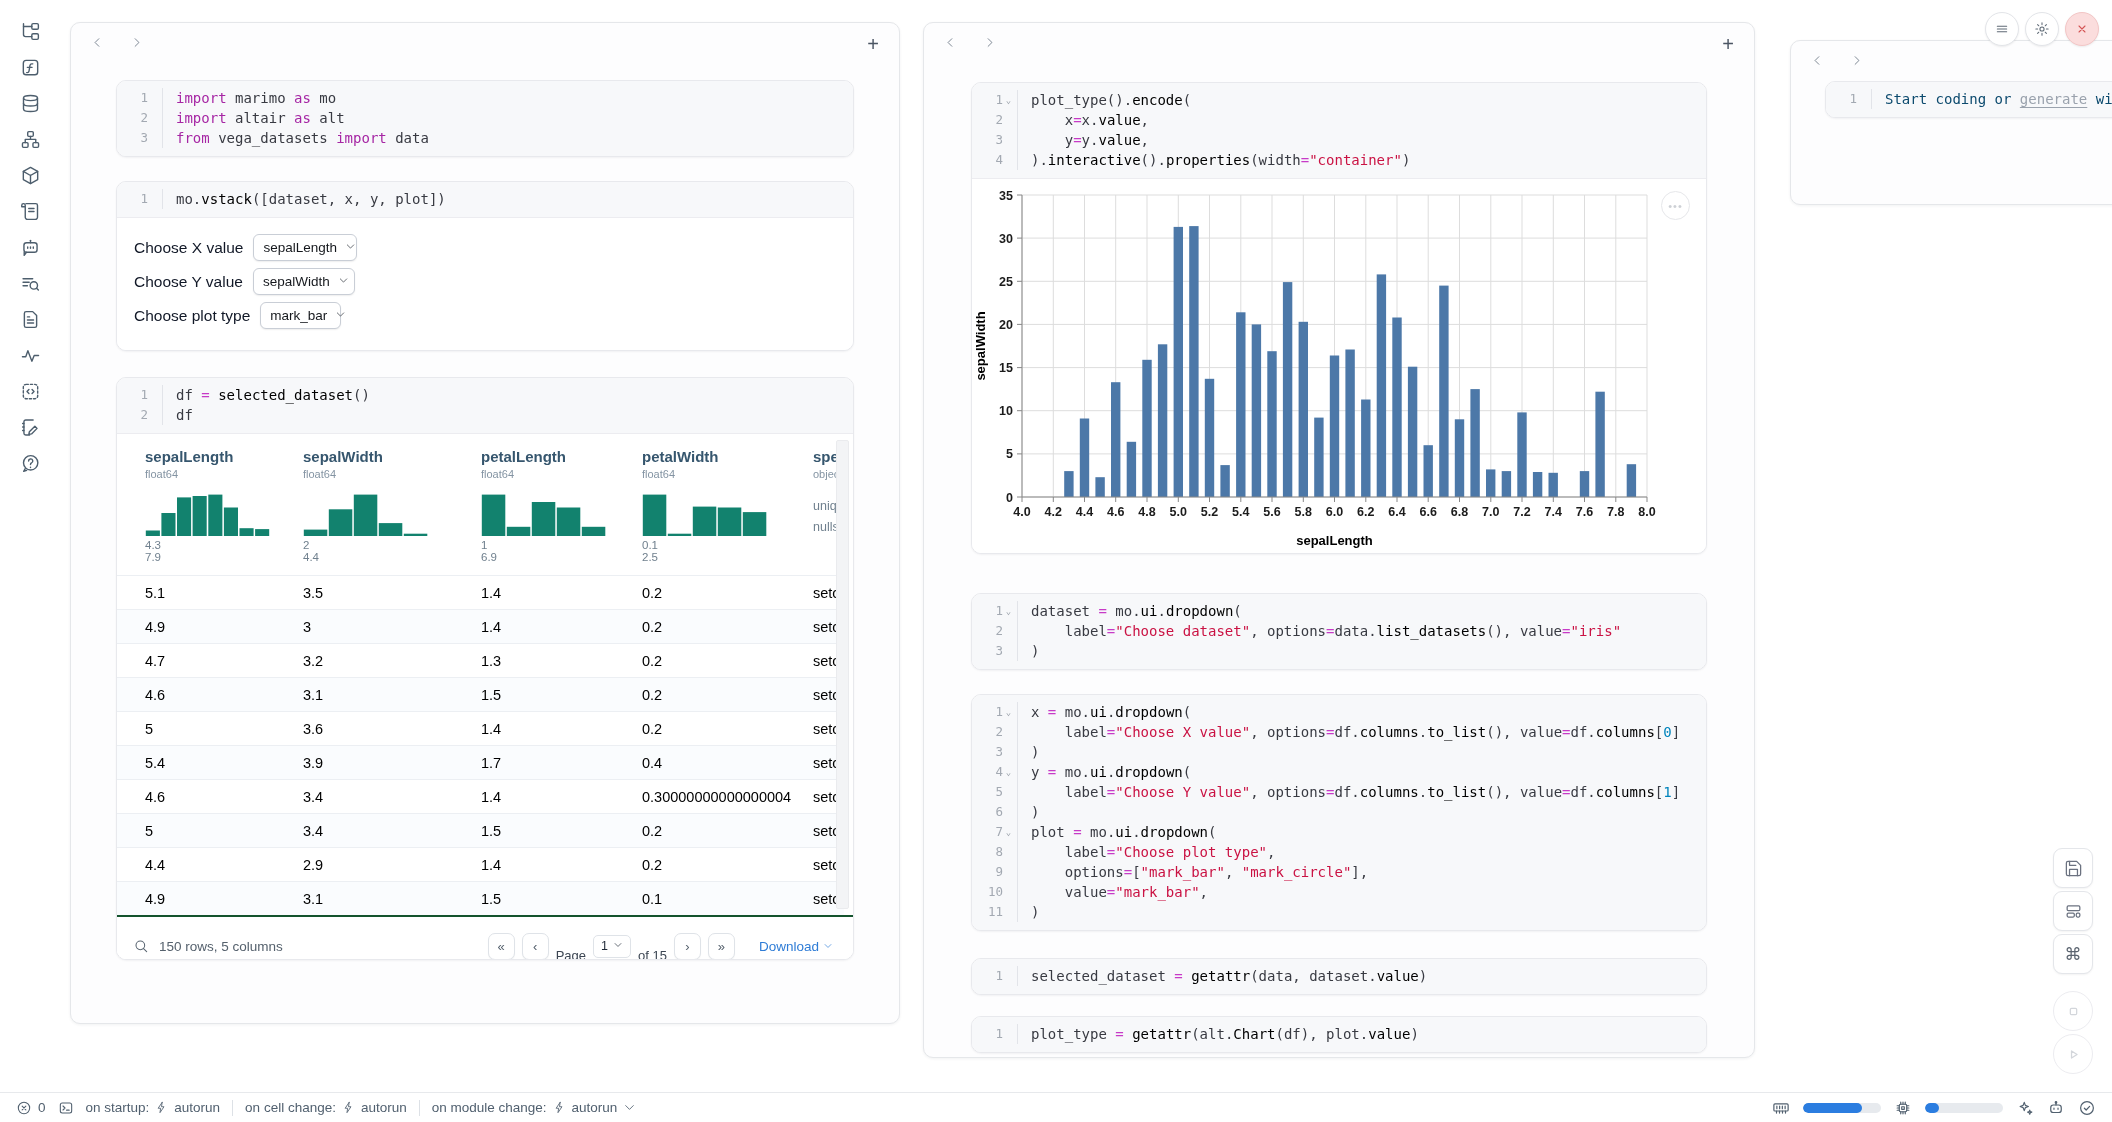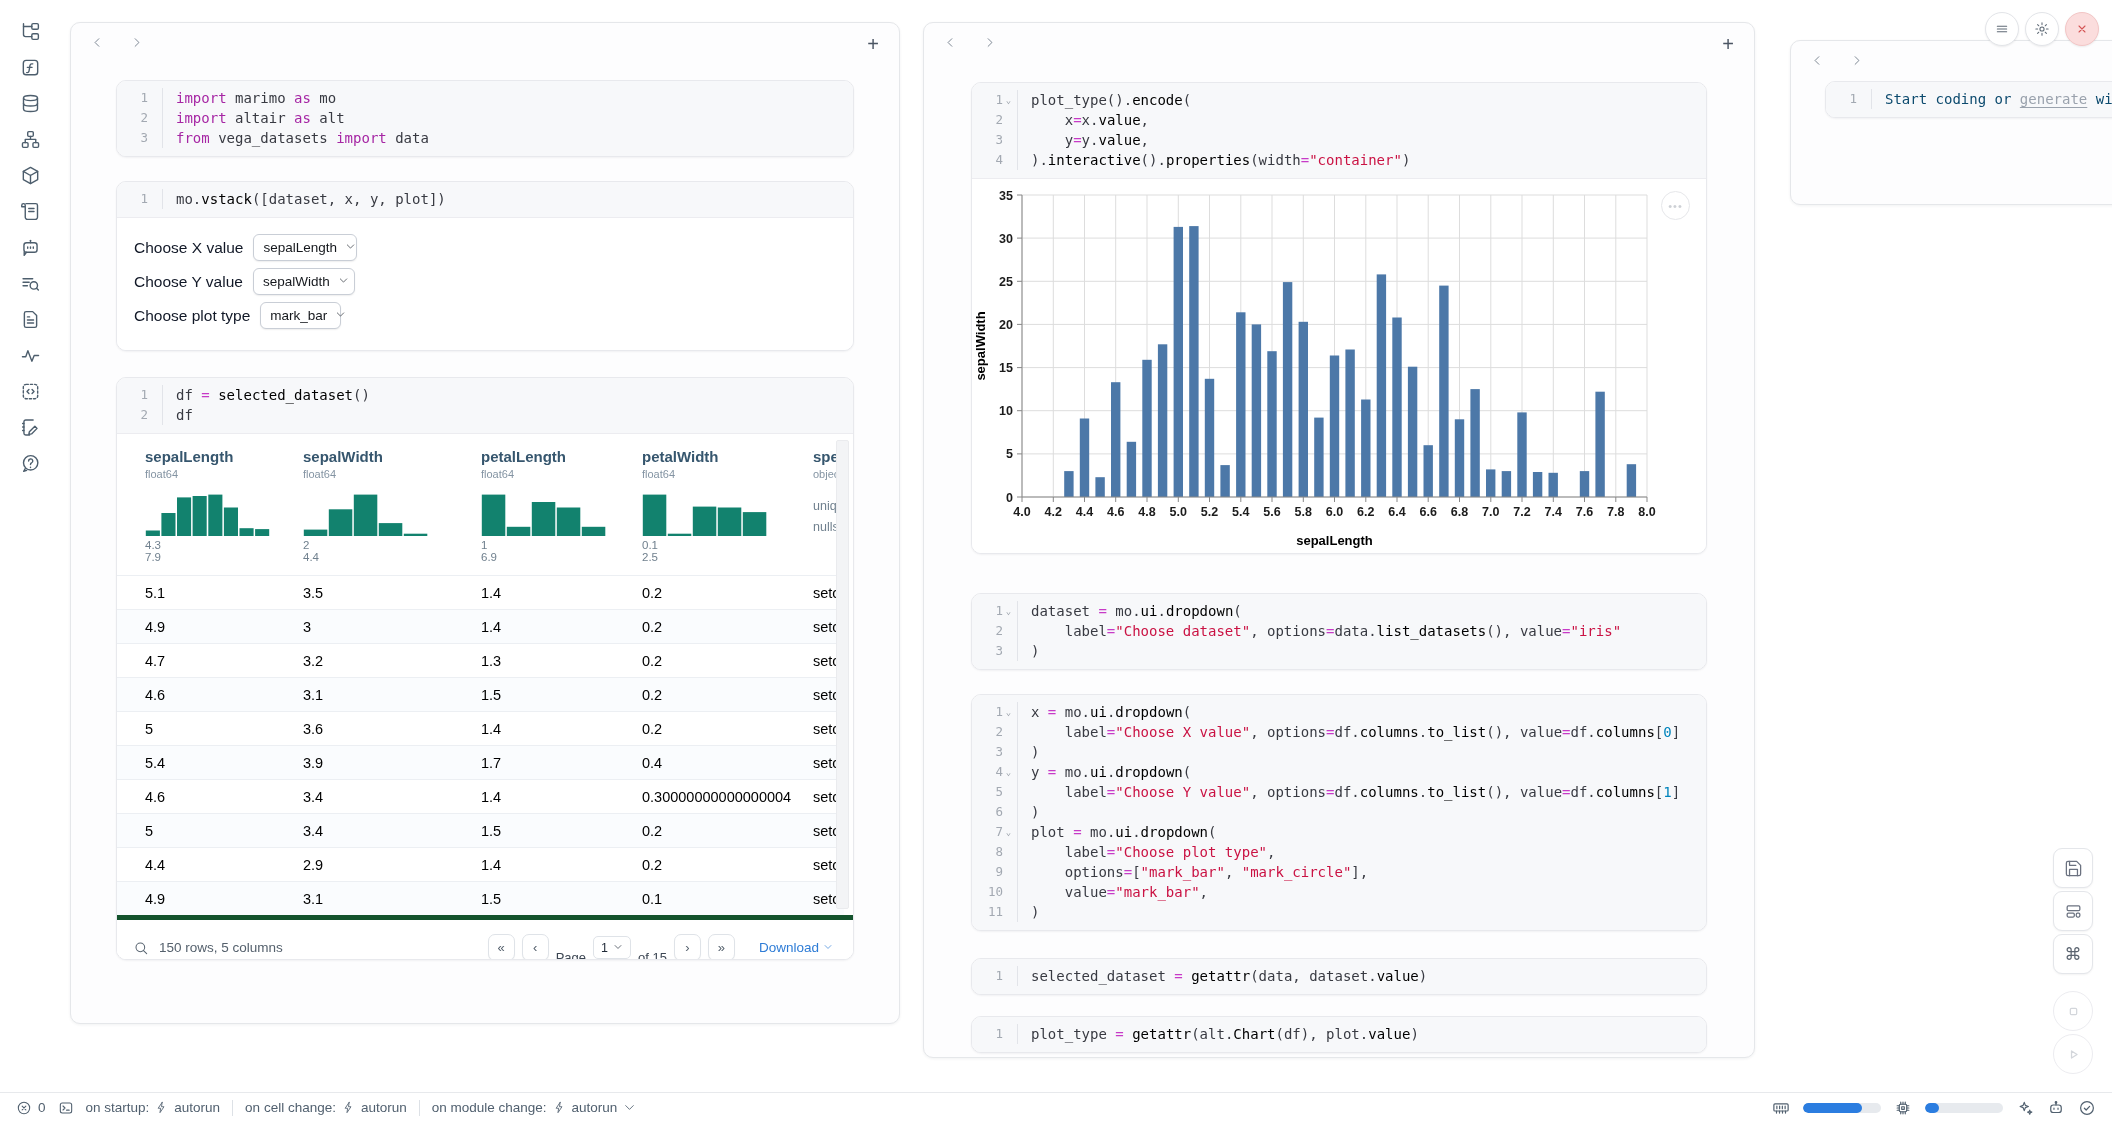--- a/index.html
+++ b/index.html
@@ -47,21 +47,21 @@
   .thead { display:grid; grid-template-columns:158px 178px 161px 171px 150px; padding-left:28px; width:727px; overflow:hidden; }
   .cname { font-size:15px; font-weight:700; color:#36566e; }
   .dtype { font-size:11px; color:#8494a3; margin:3px 0 10px; }
   .hist svg { display:block; }
   .hist-labels { display:flex; justify-content:space-between; width:125px; font-size:11.5px; color:#70808e; margin-top:3px; padding-bottom:10px;flex-direction:column; }
   .meta { font-size:12.5px; color:#70808e; margin-top:16px; line-height:21px; }
   .tbody { margin-top:2px; }
   .trow { display:grid; grid-template-columns:158px 178px 161px 171px 150px; padding-left:28px; width:727px; overflow:hidden; height:34px; align-items:center; border-top:1px solid #eceff3; font-size:14.5px; color:#000000; }
   .trow:nth-child(even) { background:#fafcfe; }
   .tbl-scroll { position:absolute; right:4px; top:6px; bottom:50px; width:13px; background:#f3f4f6; border:1px solid #eaebee; border-radius:2px; }
-  .tfoot { display:flex; align-items:center; border-top:5px solid #14532d; height:44px; padding:16px 20px 0 16px; gap:10px; position:relative; background:#fff; }
+  .tfoot { display:flex; align-items:center; border-top:2px solid #14532d; height:44px; padding:16px 20px 0 16px; gap:10px; position:relative; background:#fff; }
   .tfoot .sum { font-size:13.5px; color:#55616d; }
   .sic { color:#5a6672; display:flex; } .sic svg{ width:16px; height:16px; }
   .pg { display:flex; align-items:center; gap:7px; margin-left:auto; }
   .pg-btn { width:27px; height:27px; border:1px solid #dfe3e8; border-radius:7px; background:#fff; box-shadow:0 1px 1px rgba(0,0,0,.05); display:flex; align-items:center; justify-content:center; font-size:13px; color:#55616d; cursor:pointer; padding:0; font-family:inherit; }
   .pg-label { font-size:13px; color:#3c4653;margin-top:19px; }
   .pg-select { display:flex; align-items:center; gap:5px; border:1px solid #dfe3e8; border-radius:5px; background:#fff; padding:2px 7px; font-size:12.5px; height:23px; cursor:pointer; color:#1f2937; }
   .pg-select svg, .dl svg { width:10px; height:10px; }
   .dl { display:flex; align-items:center; gap:4px; color:#2e7cd6; font-size:13.5px; margin-left:14px; cursor:pointer; }
 
   

